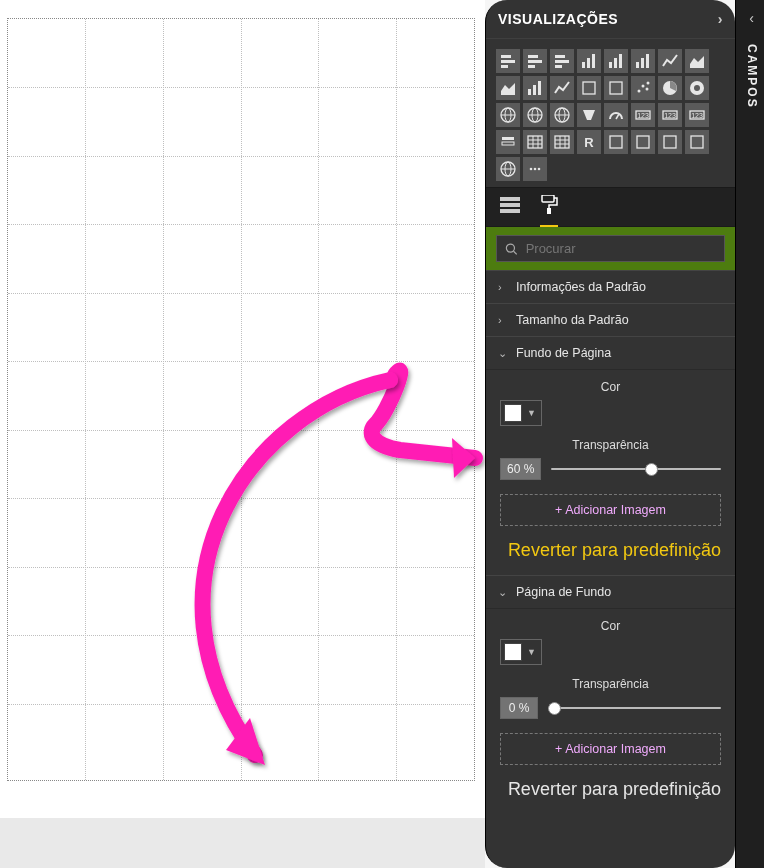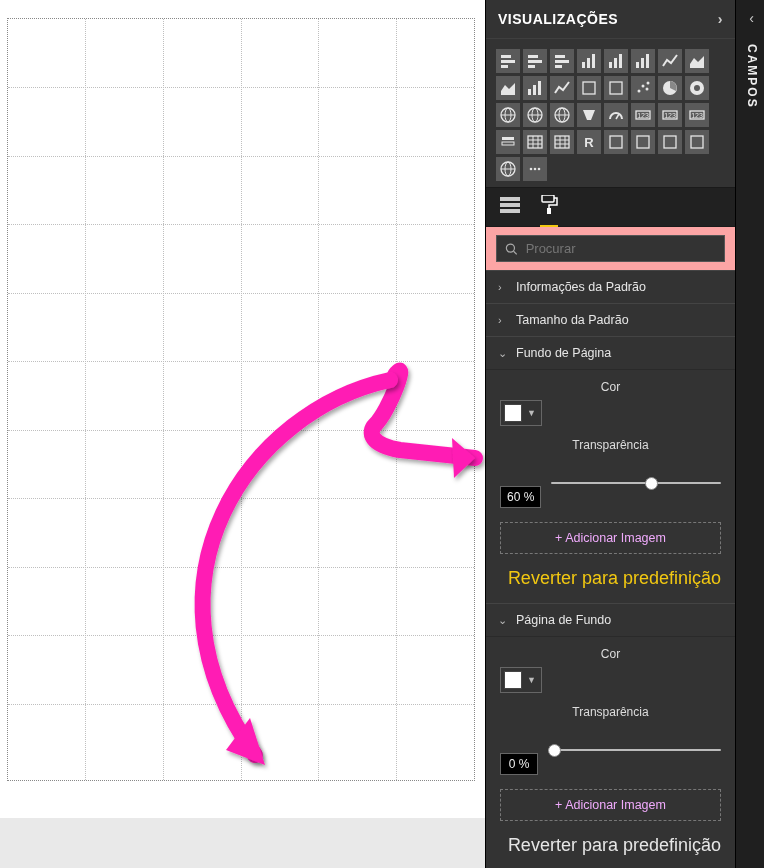--- a/index.html
+++ b/index.html
@@ -64,20 +64,21 @@
     height: 100%;
   }
   .viz-panel {
     width: 250px;
     height: 100%;
     background: #333333;
     color: #e6e6e6;
     display: flex;
     flex-direction: column;
     border-left: 1px solid #000;
+    border-radius: 22px;
   }
   .panel-header {
     display: flex;
     align-items: center;
     justify-content: space-between;
     padding: 11px 12px 11px 12px;
     font-weight: 600;
     font-size: 14px;
     letter-spacing: 0.5px;
     color: #fff;
@@ -119,21 +120,21 @@
     border-bottom: 2px solid transparent;
     cursor: pointer;
     color: #ccc;
   }
   .tab-row .tab.active {
     border-bottom: 2px solid #f2c811;
     color: #fff;
   }
   .search-wrap {
     padding: 8px 10px;
-    background: #fca5a5;
+    background: #4d7c0f;
   }
   .search-box {
     display: flex;
     align-items: center;
     gap: 8px;
     border: 1px solid #555;
     padding: 5px 8px;
     background: #333;
   }
   .search-box input {
@@ -202,23 +203,22 @@
     align-items: center;
     gap: 10px;
     margin-top: 4px;
   }
   .pct-box {
     border: 1px solid #666;
     padding: 3px 6px;
     font-size: 12px;
     min-width: 38px;
     text-align: center;
-    background: #000000;
+    background: #737373;
     color: #eee;
-    margin-top: 28px;
   }
   .slider {
     appearance: none;
     -webkit-appearance: none;
     flex: 1;
     height: 2px;
     background: #bbb;
     border-radius: 2px;
     outline: none;
   }

